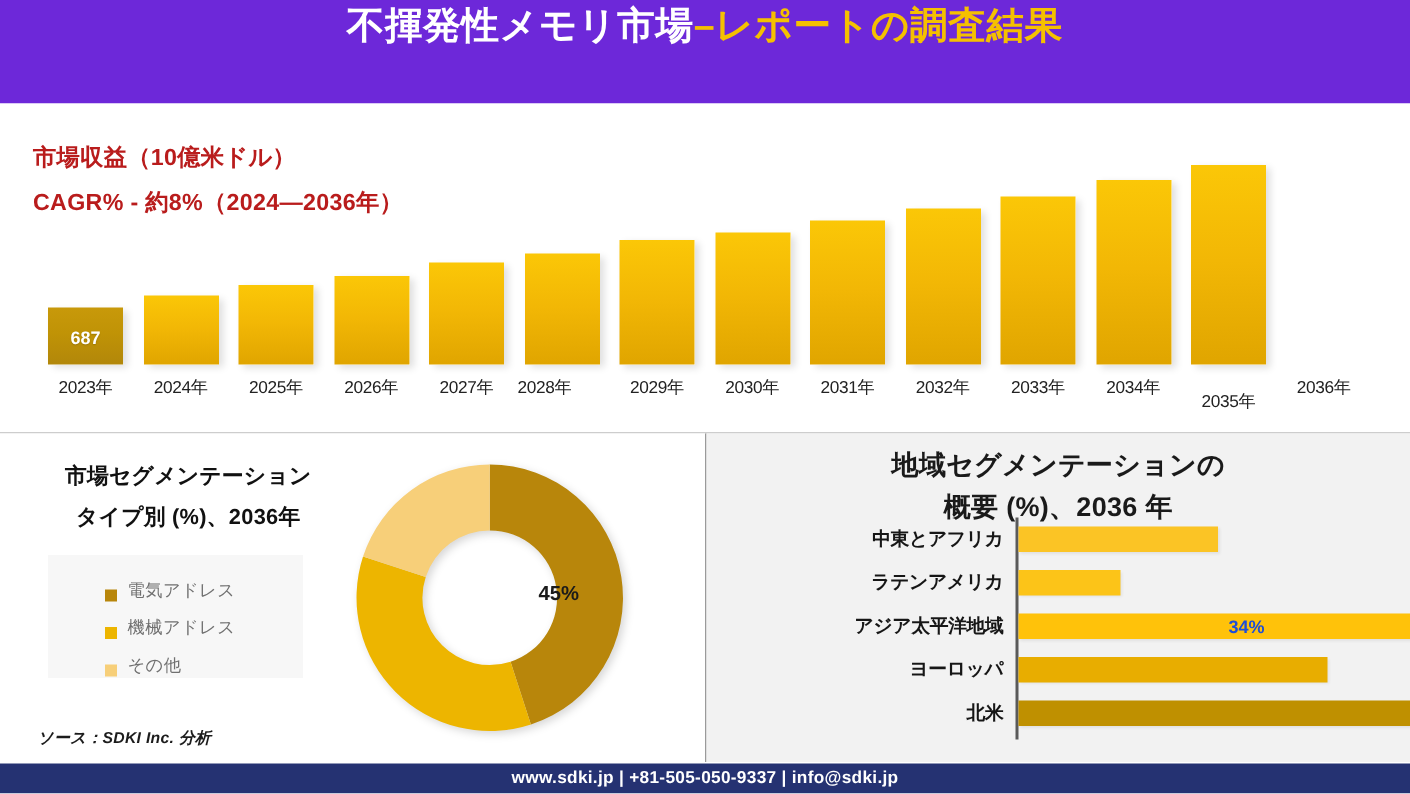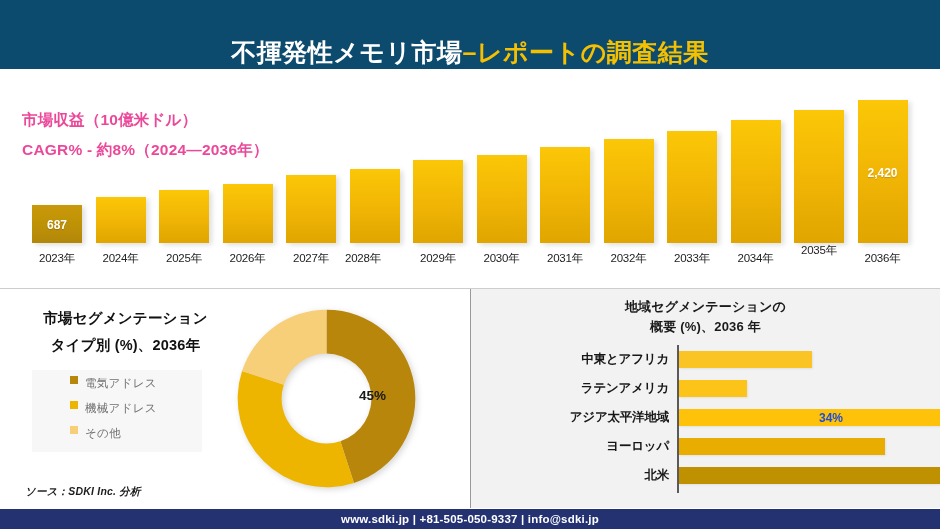--- a/index.html
+++ b/index.html
@@ -21,23 +21,23 @@
     background: #ffffff;
     box-sizing: border-box;
   }
 
   
   .header {
     position: absolute;
     left: 0; top: 0;
     width: 940px;
     height: 69px;
-    background: #0c4a6e;
+    background: #6d28d9;
     display: flex;
-    align-items: flex-end;
+    align-items: flex-start;
     justify-content: center;
   }
   .header-title {
     font-size: 25px;
     font-weight: bold;
     letter-spacing: 0.5px;
     white-space: nowrap;
   }
   .title-main { color: #ffffff; }
   .title-accent { color: #f5c000; }
@@ -46,22 +46,22 @@
   .top-section {
     position: absolute;
     left: 0; top: 69px;
     width: 940px;
     height: 220px;
     background: #ffffff;
   }
   .chart-caption {
     position: absolute;
     left: 22px;
-    top: 41px;
-    color: #ec4899;
+    top: 26px;
+    color: #b91c1c;
   }
   .caption-line1 {
     font-size: 15.5px;
     font-weight: bold;
     letter-spacing: 0.2px;
     margin-bottom: 9px;
   }
   .caption-line2 {
     font-size: 15.5px;
     font-weight: bold;
@@ -161,21 +161,21 @@
     left: 32px;
     top: 81px;
     width: 170px;
     height: 82px;
     background: #f7f7f7;
     padding: 6px 0 0 0;
     box-sizing: border-box;
   }
   .legend-item {
     display: flex;
-    align-items: flex-start;
+    align-items: flex-end;
     height: 25px;
     padding-left: 38px;
   }
   .legend-swatch {
     width: 8px;
     height: 8px;
     margin-right: 7px;
     flex: 0 0 auto;
   }
   .legend-label {
@@ -224,21 +224,21 @@
     width: 469px;
     height: 219px;
     background: #f2f2f2;
   }
   .region-title {
     position: absolute;
     left: 0;
     top: 8px;
     width: 469px;
     text-align: center;
-    font-size: 13px;
+    font-size: 18px;
     font-weight: bold;
     color: #1a1a1a;
     line-height: 1.55;
     letter-spacing: 0.2px;
   }
   .hbar-chart {
     position: absolute;
     left: 0;
     top: 52px;
     width: 469px;
@@ -352,39 +352,35 @@
             <div class="col-bar" title="2032年: 1374" style="height: 104px;"></div>
           </div>
           <div class="col-item" style="left: 637px; height: 160px;">
             <div class="col-bar" title="2033年: 1484" style="height: 112px;"></div>
           </div>
           <div class="col-item" style="left: 700.5px; height: 160px;">
             <div class="col-bar" title="2034年: 1603" style="height: 123px;"></div>
           </div>
           <div class="col-item" style="left: 764px; height: 160px;">
             <div class="col-bar" title="2035年: 1731" style="height: 133px;"></div>
-          </div>
-          <div class="col-item" style="left: 827.5px; height: 160px;">
-            <div class="col-bar" title="2036年: 2420" style="height: 143px;"></div>
-            <div class="col-value" style="bottom: 63.5px;">2,420</div>
           </div>
         </div>
     <div class="col-label" style="left: 2px; top: 168px;">2023年</div>
         <div class="col-label" style="left: 65.5px; top: 168px;">2024年</div>
         <div class="col-label" style="left: 129px; top: 168px;">2025年</div>
         <div class="col-label" style="left: 192.5px; top: 168px;">2026年</div>
         <div class="col-label" style="left: 256px; top: 168px;">2027年</div>
         <div class="col-label" style="left: 308px; top: 168px;">2028年</div>
         <div class="col-label" style="left: 383px; top: 168px;">2029年</div>
         <div class="col-label" style="left: 446.5px; top: 168px;">2030年</div>
         <div class="col-label" style="left: 510px; top: 168px;">2031年</div>
         <div class="col-label" style="left: 573.5px; top: 168px;">2032年</div>
         <div class="col-label" style="left: 637px; top: 168px;">2033年</div>
         <div class="col-label" style="left: 700.5px; top: 168px;">2034年</div>
-        <div class="col-label" style="left: 764px; top: 160px;">2035年</div>
+        <div class="col-label" style="left: 764px; top: 177px;">2035年</div>
         <div class="col-label" style="left: 827.5px; top: 168px;">2036年</div>
       </div>
   </div>
 
   <div class="hdivider"></div>
   <div class="vdivider"></div>
 
   <div class="panel-left">
     <div class="seg-title">
       <div>市場セグメンテーション</div>

